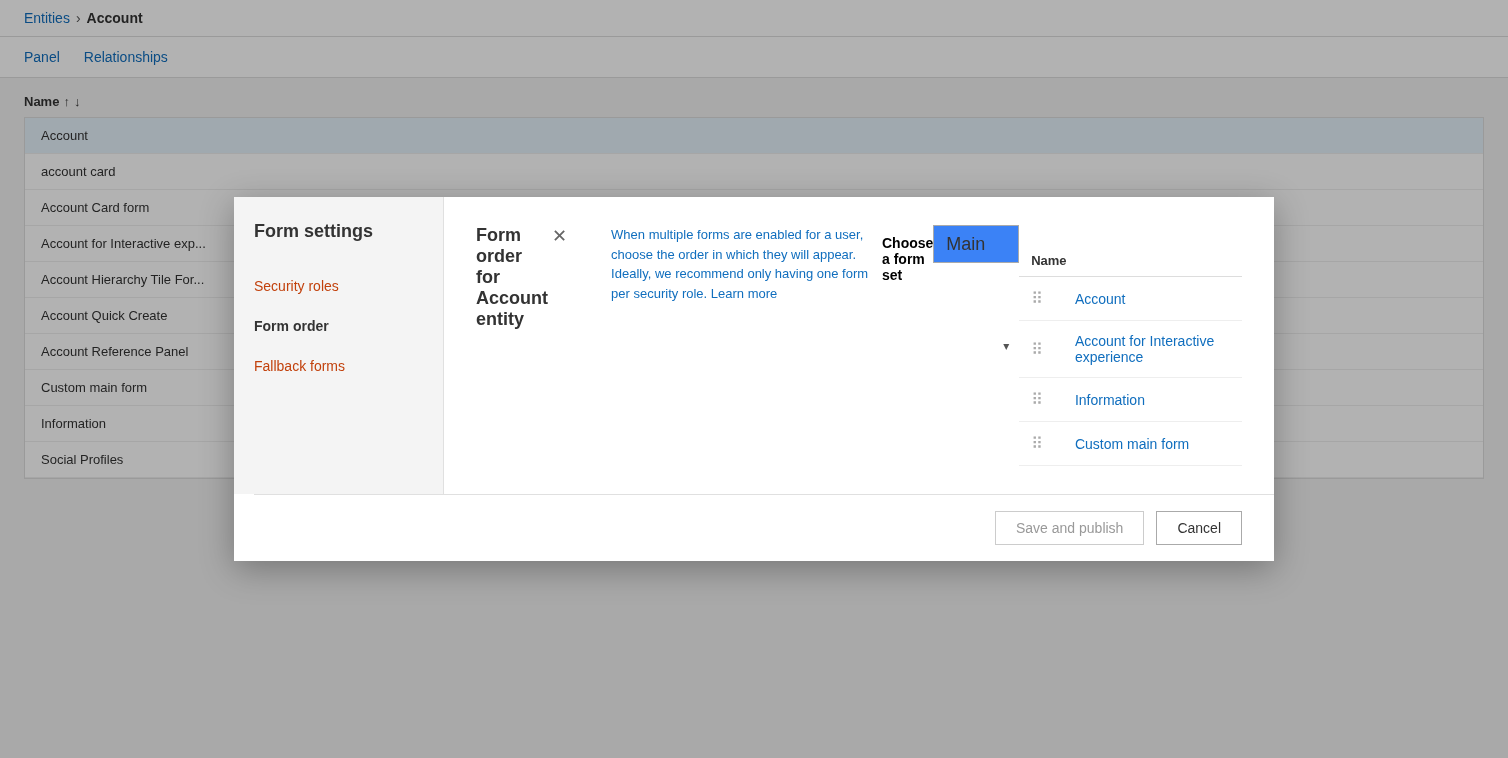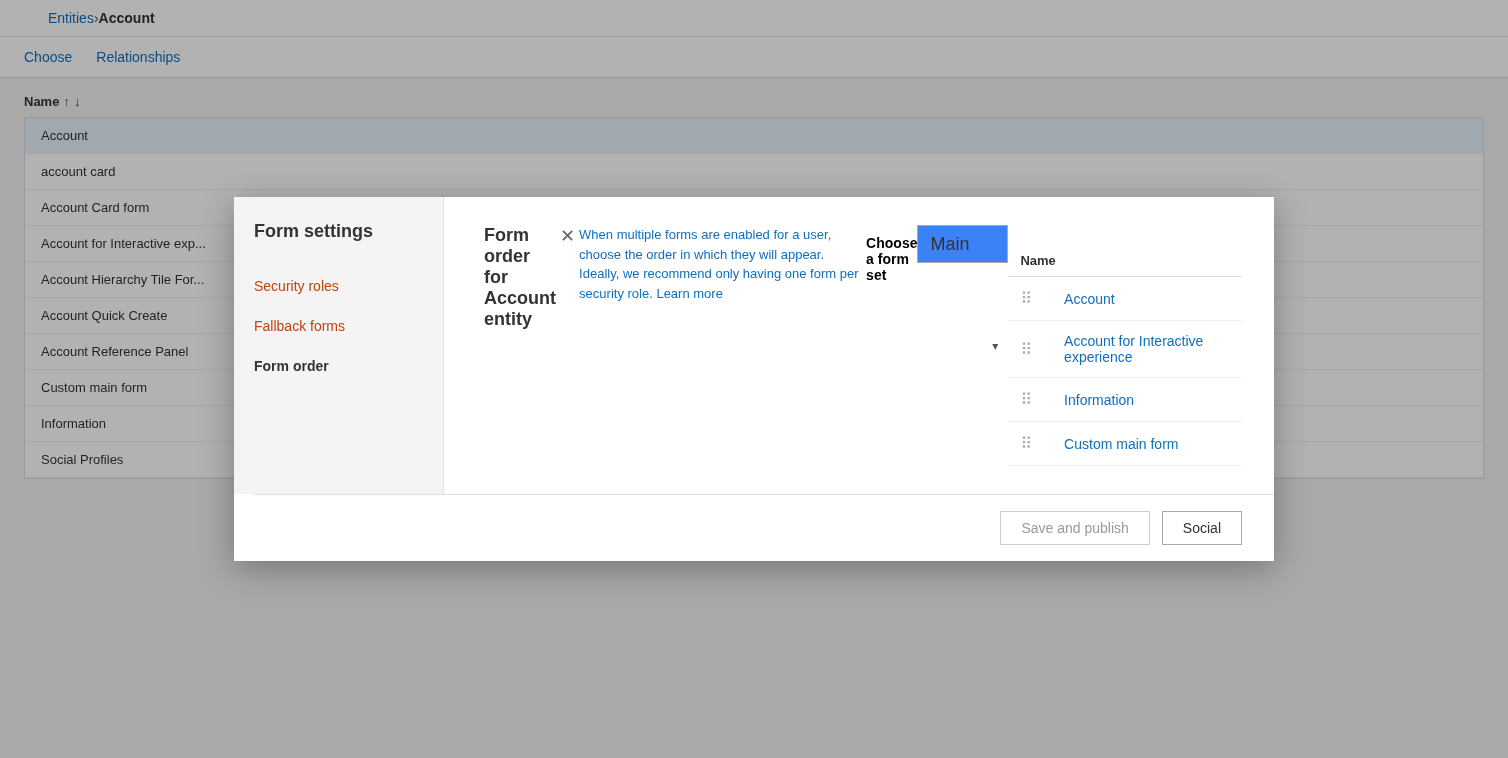--- a/index.html
+++ b/index.html
@@ -25,23 +25,23 @@
       padding: 10px 24px;
       border-bottom: 1px solid #ddd;
       display: flex;
       align-items: center;
       gap: 8px;
     }
 
     .breadcrumb {
       display: flex;
       align-items: center;
-      font-size: 14px;
-      color: #106ebe;
-      margin-left: 24px;
+      gap: 6px;
+      font-size: 14px;
+      color: #106ebe;
     }
 
     .breadcrumb-separator {
       color: #555;
     }
 
     .breadcrumb-current {
       font-weight: 600;
       color: #333;
     }
@@ -109,21 +109,20 @@
       display: flex;
       flex-direction: column;
       box-shadow: 0 8px 32px rgba(0,0,0,0.3);
       position: relative;
     }
 
     .modal-body {
       display: flex;
       flex: 1;
       overflow: hidden;
-      gap: 8px;
     }
 
     
     .sidebar {
       width: 210px;
       background: #f4f4f4;
       border-right: 1px solid #e0e0e0;
       padding: 24px 0;
       flex-shrink: 0;
     }
@@ -178,20 +177,21 @@
       padding: 2px 4px;
       border: none;
       background: none;
     }
 
     .description-text {
       font-size: 13px;
       color: #106ebe;
       line-height: 1.5;
       margin-bottom: 6px;
+      margin-left: 40px;
     }
 
     .description-text .link {
       color: #106ebe;
       text-decoration: none;
     }
 
     .form-set-label {
       font-size: 14px;
       font-weight: 600;
@@ -293,21 +293,21 @@
 
 <div class="bg-page">
   <div class="bg-header">
     <div class="breadcrumb">
       <span>Entities</span>
       <span class="breadcrumb-separator">›</span>
       <span class="breadcrumb-current">Account</span>
     </div>
   </div>
   <div class="bg-nav">
-    <span class="bg-nav-item">Choose</span>
+    <span class="bg-nav-item">Panel</span>
     <span class="bg-nav-item">Relationships</span>
   </div>
   <div class="bg-content">
     <div class="bg-name-header">
       <span>Name</span>
       <span>↑</span>
       <span>↓</span>
     </div>
     <div class="bg-list">
       <div class="bg-list-item selected">Account</div>
@@ -324,22 +324,22 @@
   </div>
 </div>
 
 <div class="overlay">
   <div class="modal">
     <div class="modal-body">
 
       <div class="sidebar">
         <div class="sidebar-title">Form settings</div>
         <div class="sidebar-item">Security roles</div>
+        <div class="sidebar-item active">Form order</div>
         <div class="sidebar-item">Fallback forms</div>
-        <div class="sidebar-item active">Form order</div>
       </div>
 
       <div class="main-content">
         <div class="modal-header-row">
           <h2 class="modal-title">Form order for Account entity</h2>
           <button class="close-btn">✕</button>
         </div>
 
         <p class="description-text">
           <span>When multiple forms are enabled for a user, choose the order in which they will appear. Ideally, we recommend only having one form per security role. </span><a class="link" href="#">Learn more</a>
@@ -379,16 +379,16 @@
               <td><span class="drag-handle">⠿</span></td>
               <td>Custom main form</td>
             </tr>
           </tbody>
         </table>
       </div>
     </div>
 
     <div class="modal-footer">
       <button class="btn-save">Save and publish</button>
-      <button class="btn-cancel">Social</button>
+      <button class="btn-cancel">Cancel</button>
     </div>
   </div>
 </div>
 
 </body></html>

